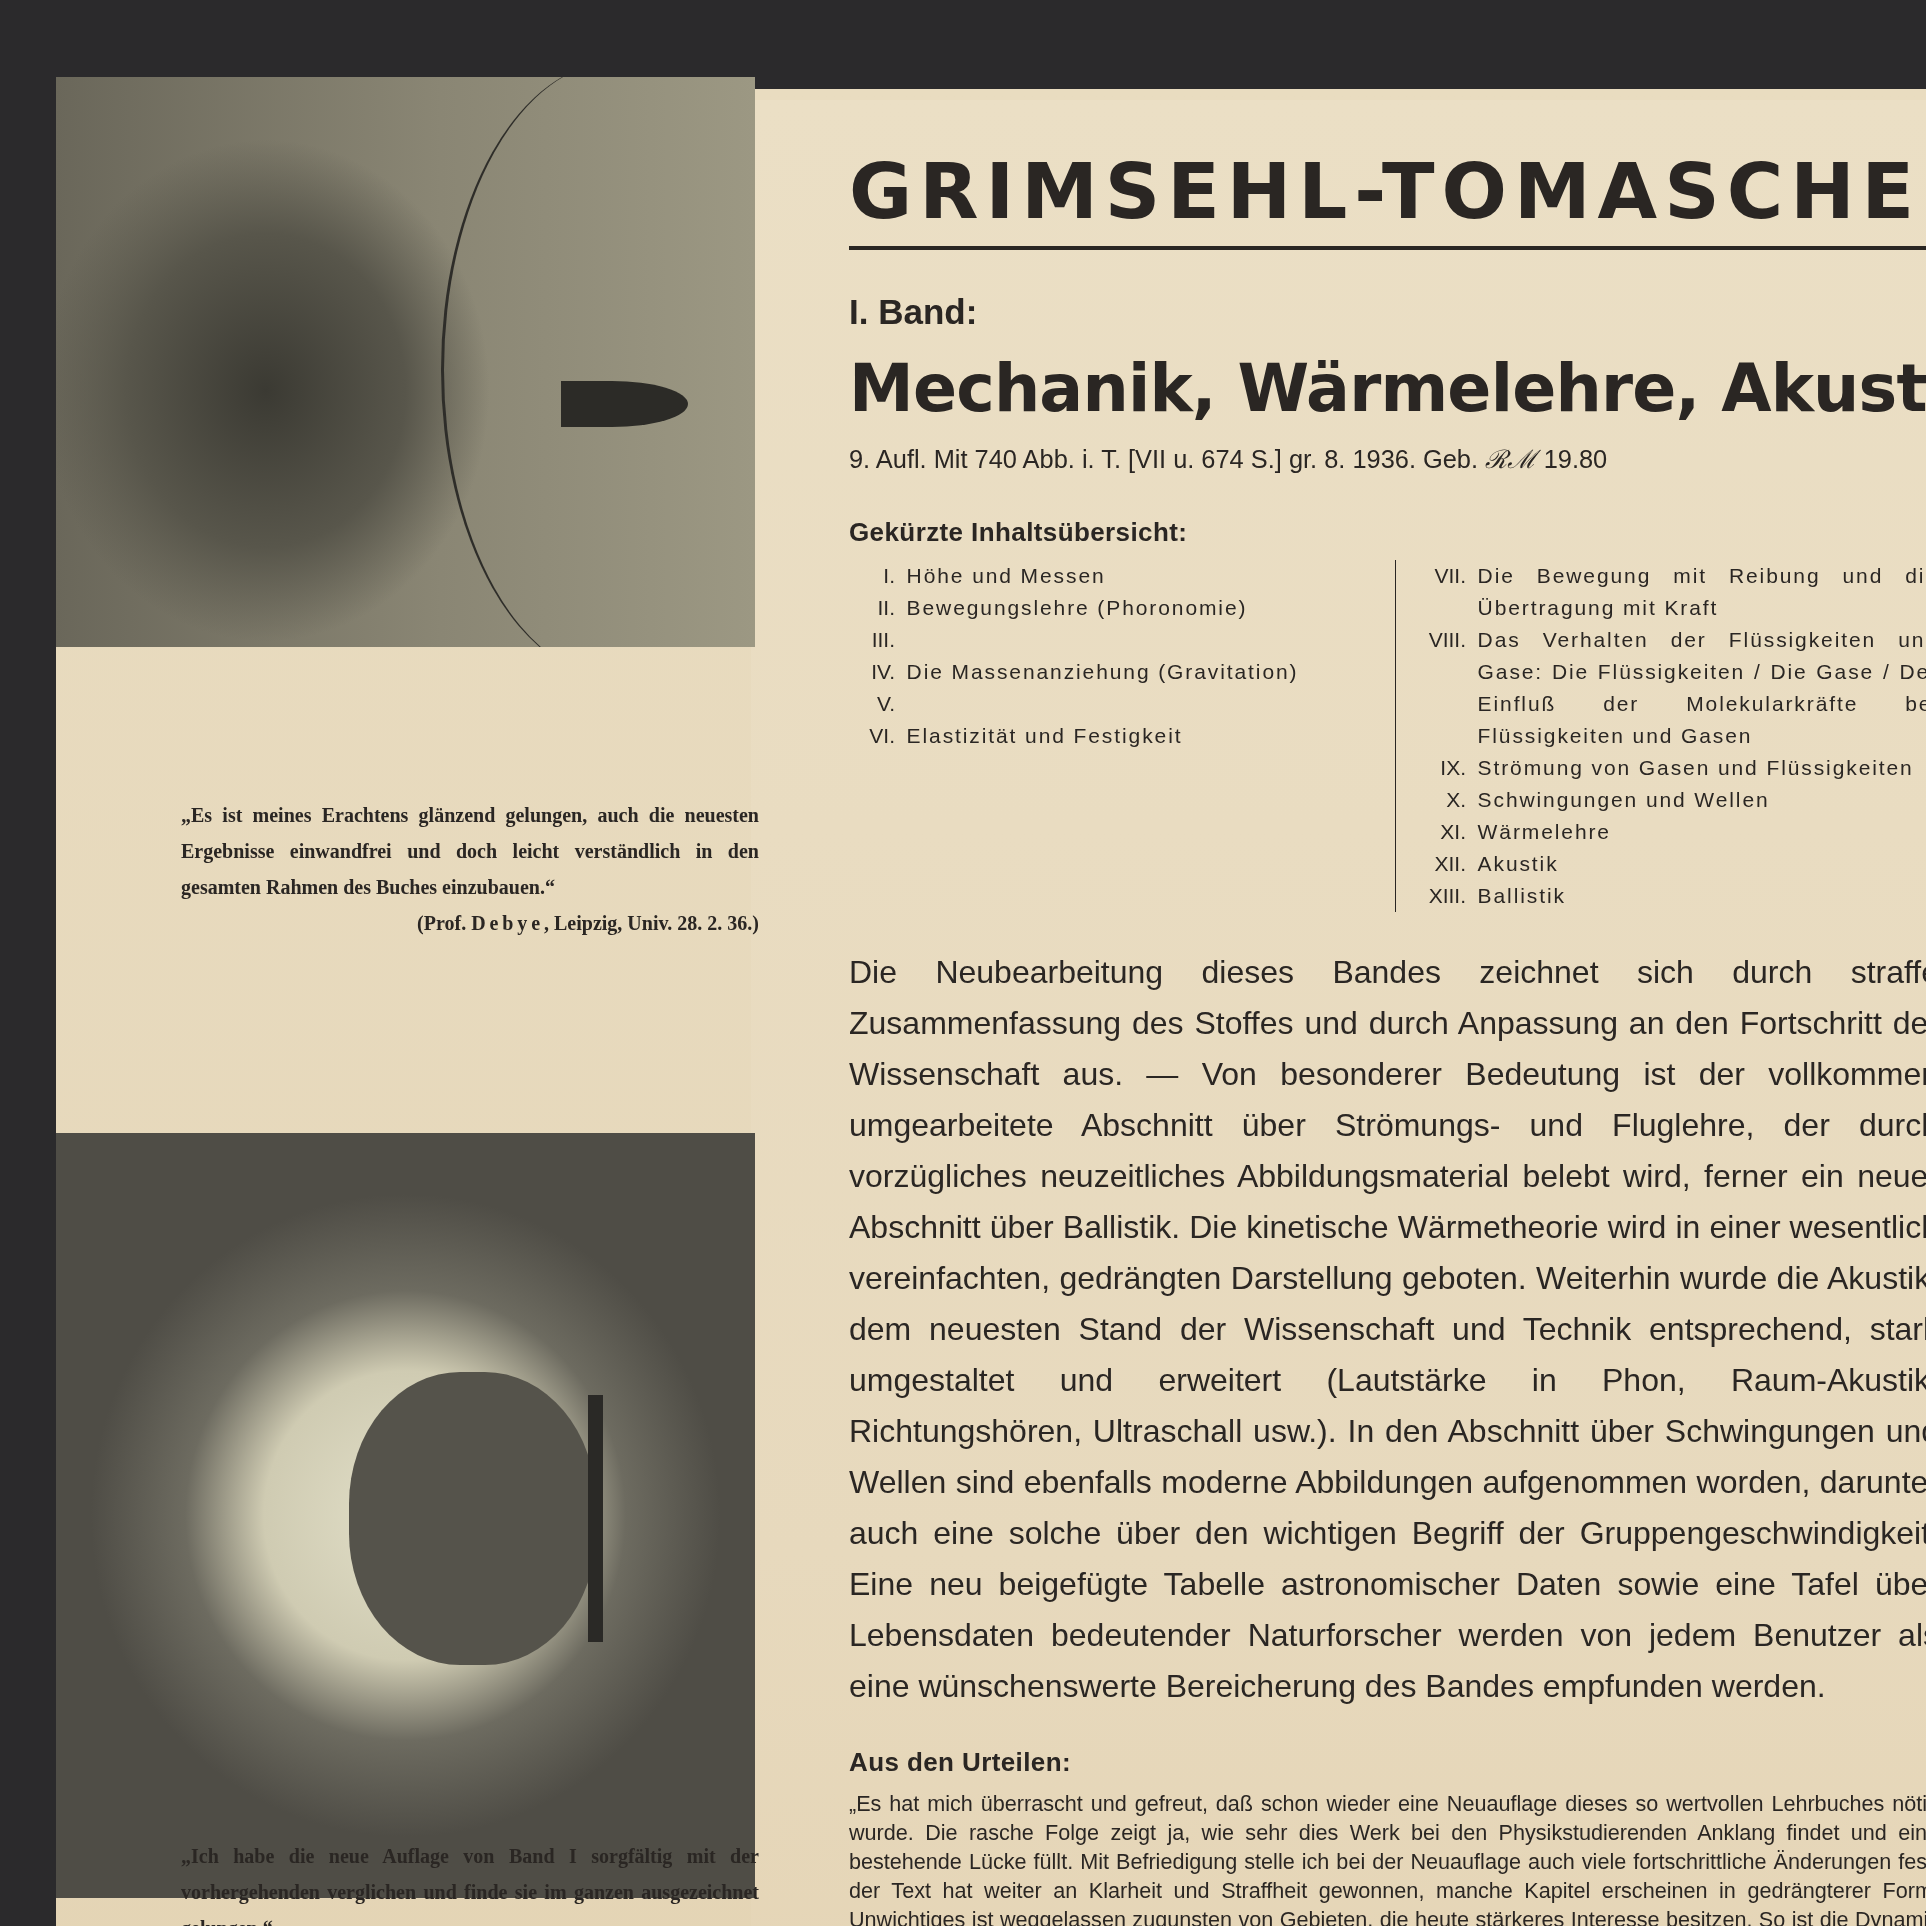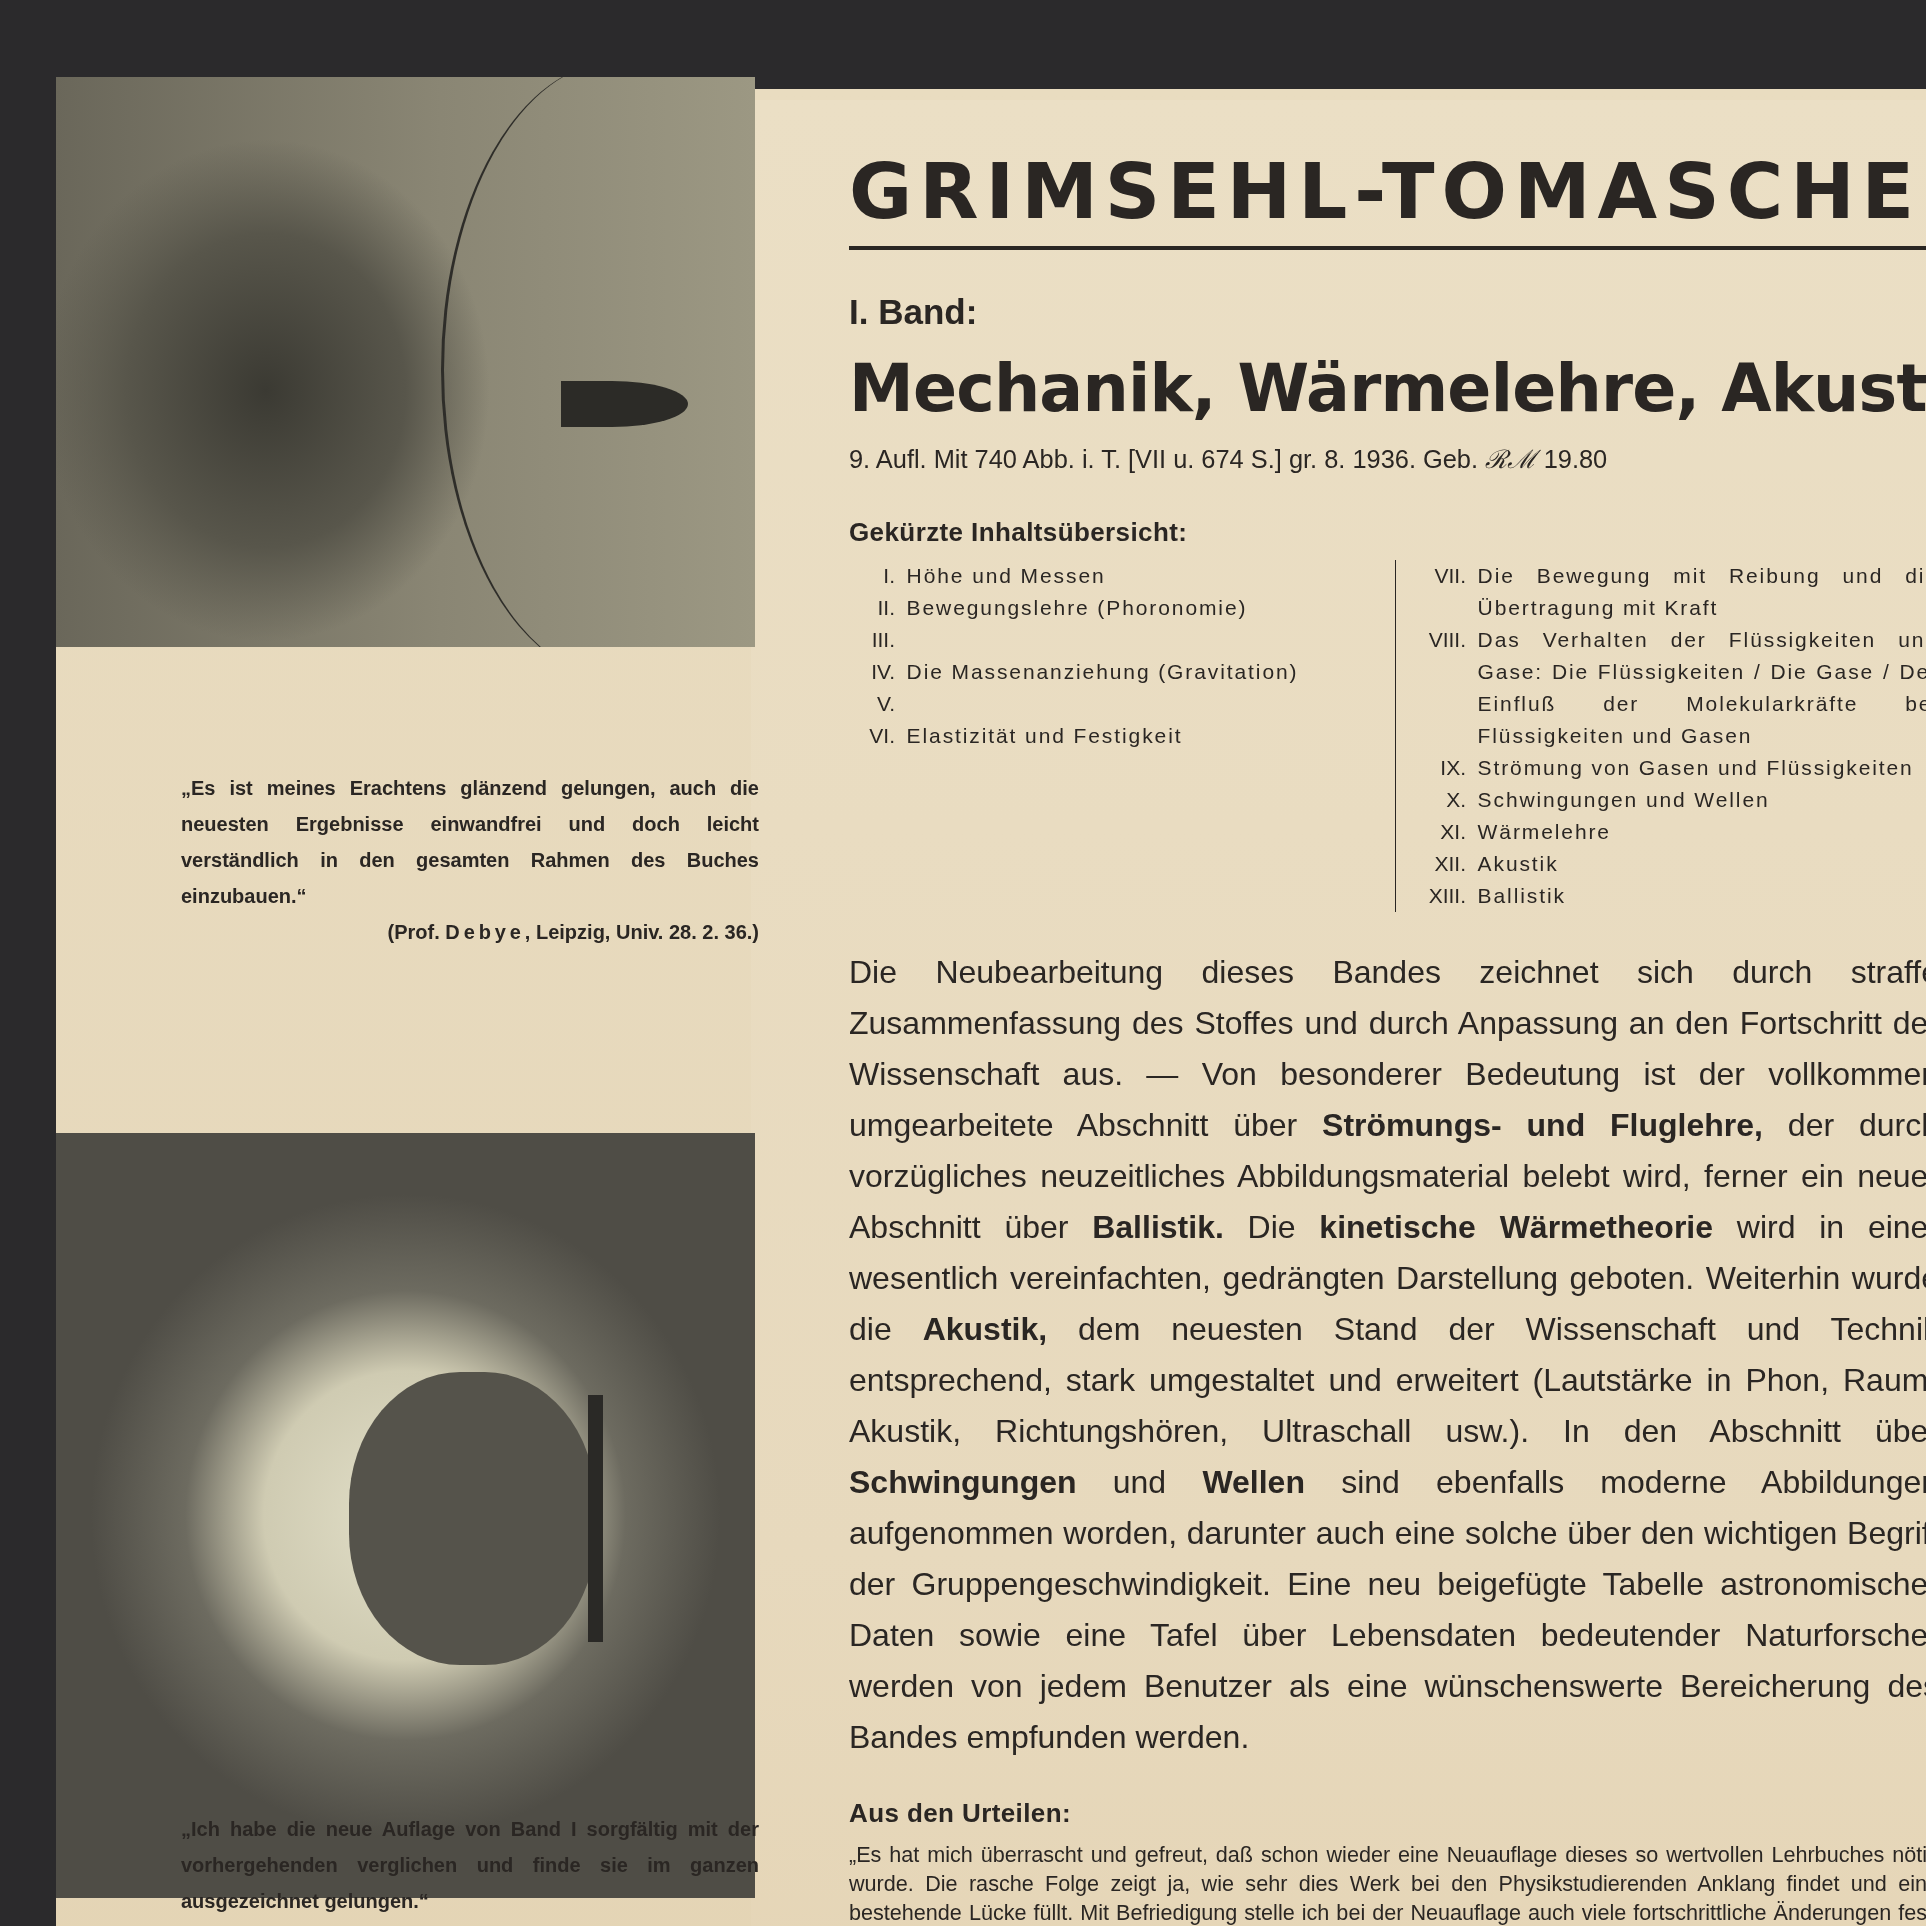--- a/index.html
+++ b/index.html
@@ -39,22 +39,22 @@
   }
   .photo-mid .hole {
     position: absolute; left: 293px; top: 239px; width: 247px; height: 293px;
     background: #55534b; border-radius: 45%;
   }
   .photo-mid .bar {
     position: absolute; left: 532px; top: 262px; width: 15.4px; height: 247px; background: #2a2926;
   }
   .quote-side {
     position: absolute; left: 181px; width: 578px;
-    font-family: Liberation Sans, sans-serif; font-weight: bold;
-    font-size: 20px; line-height: 36px; text-align: justify;
+    font-family: Liberation Serif, serif; font-weight: bold;
+    font-size: 20px; line-height: 36px; text-align: justify; margin-top: 27px;
   }
   .quote-side .src { text-align: right; }
   .main { position: absolute; left: 849px; top: 146px; width: 1090px; }
   .brand {
     font-family: "DejaVu Sans", sans-serif; font-weight: bold;
     font-size: 77px; letter-spacing: 7px; line-height: 92px; white-space: nowrap;
   }
   .rule { height: 3.9px; background: #2a2623; margin-top: 7.7px; }
   .vol { font-family: "Liberation Sans", sans-serif; font-weight: bold; font-size: 35px; margin-top: 42px; }
   .title { font-family: "DejaVu Sans", sans-serif; font-weight: bold; font-size: 65px; margin-top: 19px; white-space: nowrap; letter-spacing: -0.8px; }
@@ -62,21 +62,21 @@
   .meta .rm { font-family: "Liberation Serif", serif; font-style: italic; text-align: center; }
   .sec-h { font-family: "Liberation Sans", sans-serif; font-weight: bold; font-size: 26px; margin-top: 42px; letter-spacing: 0.4px; }
   .toc { display: flex; margin-top: 11.6px; }
   .toc-col { width: 539px; font-family: "Liberation Sans", sans-serif; font-size: 21px; line-height: 32px; letter-spacing: 1.9px; }
   .toc-col.right { border-left: 1.9px solid #2a2623; padding-left: 11.6px; width: 539px; margin-left: 15.4px; }
   .toc-item { display: flex; }
   .toc-num { width: 46px; text-align: right; padding-right: 11.6px; flex: none; letter-spacing: 0; }
   .toc-col.right .toc-num { width: 58px; }
   .toc-text { flex: 1; text-align: justify; }
   .body-text { font-family: "Liberation Sans", sans-serif; font-size: 32px; line-height: 51px; text-align: justify; margin-top: 35px; }
-  .body-text b { font-weight: bold; }
+  .body-text b { font-weight: normal; }
   .urteile { font-family: "Liberation Sans", sans-serif; font-size: 21.6px; line-height: 29px; text-align: justify; margin-top: 11.6px; }
   .urteile p { margin: 0 0 15.4px 0; }
   .spaced { letter-spacing: 3.9px; }
 </style>
 </head>
 <body>
 
 <div class="sheet"></div>
 <div class="sheet-top-right"></div>
 

